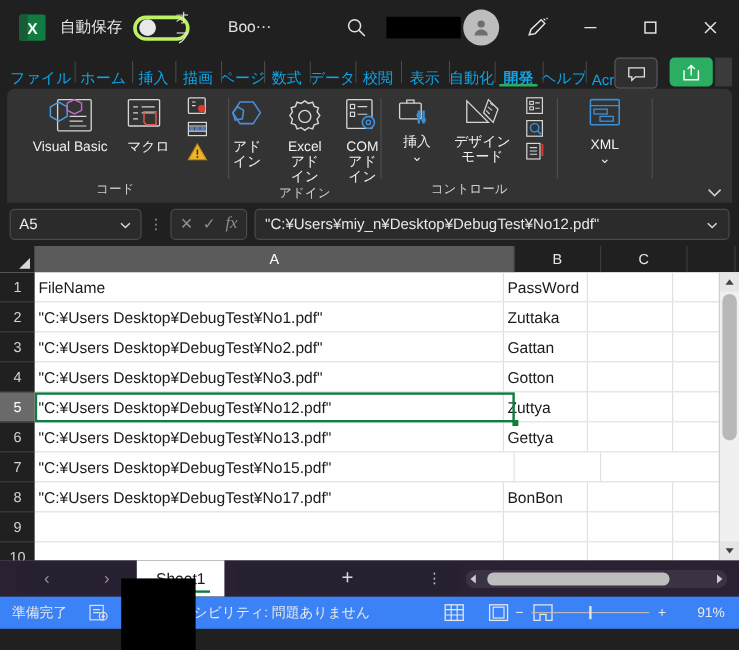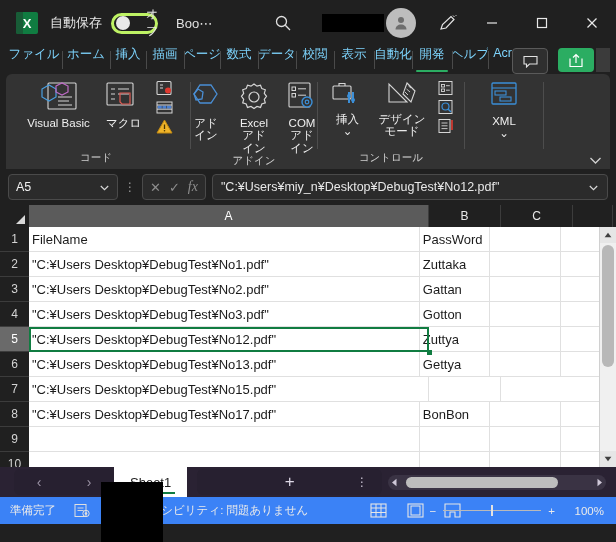--- a/index.html
+++ b/index.html
@@ -14,35 +14,35 @@
   
   .titlebar{height:46px;display:flex;align-items:center;background:#202020;padding:0 2px;}
   .xl-logo{width:22px;height:22px;margin-left:14px;margin-right:12px;border-radius:2px;
     background:#107c41;position:relative;display:flex;align-items:center;justify-content:center;}
   .xl-logo span{color:#fff;font-size:13px;font-weight:bold;font-family:"Liberation Sans",sans-serif;}
   .xl-logo:after{content:"";position:absolute;left:0;top:0;width:7px;height:100%;background:#185c37;border-radius:2px 0 0 2px;}
   .autosave-label{color:#e6e6e6;font-size:13px;margin-right:9px;white-space:nowrap;}
   .toggle{width:47px;height:21px;border-radius:11px;border:3px solid #bef264;display:flex;align-items:center;padding:0 2px;box-sizing:border-box;gap:12px;}
   .toggle .knob{width:14px;height:14px;border-radius:50%;background:#e8e8e8;flex:none;}
   .toggle .tlabel{color:#e6e6e6;font-size:12px;margin-left:4px;}
-  .docname{color:#e0e0e0;font-size:13px;margin-left:18px;white-space:nowrap;}
+  .docname{color:#e0e0e0;font-size:13px;margin-left:32px;white-space:nowrap;}
   .chev{color:#d8d8d8;font-size:11px;margin-left:9px;}
   .search-ico{margin-left:52px;width:20px;height:20px;position:relative;}
   .redact-title{position:absolute;left:322px;top:14px;width:62px;height:18px;background:#000;}
   .avatar{width:30px;height:30px;border-radius:50%;background:#bdbdbd;position:absolute;left:386px;top:8px;display:flex;align-items:center;justify-content:center;}
   .pen-ico{position:absolute;left:437px;top:12px;width:22px;height:22px;}
   .wbtn{position:absolute;top:8px;width:30px;height:30px;display:flex;align-items:center;justify-content:center;color:#e8e8e8;}
   .wmin{left:477px;}.wmax{left:527px;}.wclose{left:577px;}
 
   
   .tabstrip{height:28px;display:flex;align-items:stretch;background:#202020;padding-left:6px;position:relative;}
-  .tab{display:flex;align-items:flex-start;justify-content:center;color:#7dd3fc;font-size:12.5px;
+  .tab{display:flex;align-items:flex-end;justify-content:center;color:#0ea5e9;font-size:12.5px;
     padding:0 4px;position:relative;overflow:hidden;white-space:nowrap;box-sizing:border-box;}
   .tab + .tab:before{content:"";position:absolute;left:0;top:5px;bottom:5px;width:1px;background:#4a4a4a;}
-  .tab.active{font-weight:normal;}
+  .tab.active{font-weight:bold;}
   .tab.active:after{content:"";position:absolute;left:4px;right:4px;bottom:2px;height:2px;background:#2bad62;border-radius:1px;}
   .tab-cmt{position:absolute;right:68px;top:2px;width:34px;height:24px;border:1px solid #5a5a5a;border-radius:4px;
     background:#2f2f2f;display:flex;align-items:center;justify-content:center;}
   .tab-share{position:absolute;right:22px;top:2px;width:36px;height:24px;border-radius:4px;background:#2bad62;
     display:flex;align-items:center;justify-content:center;}
   .tab-more{position:absolute;right:6px;top:2px;width:14px;height:24px;display:flex;align-items:center;justify-content:center;color:#b0b0b0;font-size:10px;background:#3b3b3b;}
 
   
   .ribbon{height:95px;background:#333333;margin:0 6px;border-radius:6px 6px 0 0;position:relative;display:flex;}
   .rgroup{position:relative;display:flex;flex-direction:column;align-items:center;}
@@ -595,17 +595,17 @@
       <div class="vbtn">
         <svg width="17" height="15" viewBox="0 0 17 15">
           <path d="M1 1 h15 v13 h-5 v-5 h-5 v5 h-5 z" stroke="#e6e6e6" stroke-width="1.1" fill="none"></path>
         </svg>
       </div>
     </div>
     <div class="zoomwrap">
       <span>−</span>
       <div class="zline"></div>
       <span>+</span>
-      <span class="zpct">100%</span>
+      <span class="zpct">91%</span>
     </div>
   </div>
 
 </div>
 
 </body></html>

